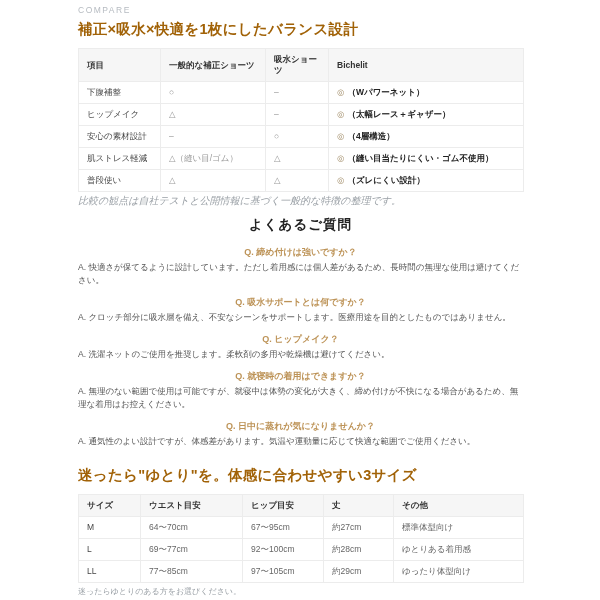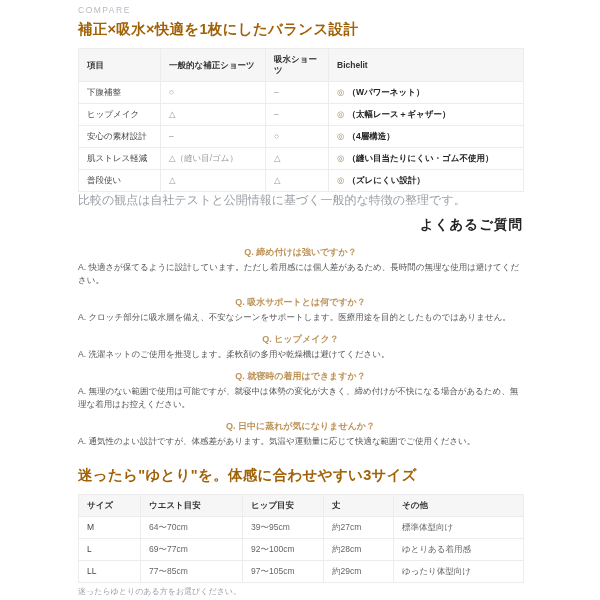--- a/index.html
+++ b/index.html
@@ -12,23 +12,23 @@
 
   table { width:445px; border-collapse:collapse; table-layout:fixed;padding-left:20px; }
   th, td { border:1px solid #ececec; font-size:8.5px; text-align:left; vertical-align:middle; padding:5px 8px; line-height:11px; }
   th { background:#f6f6f6; color:#333; font-weight:bold; }
   td { background:#ffffff; color:#666; }
   td.item-col { color:#444; }
   .sym { color:#999; }
   .mark { color:#a6926f; margin-right:3px; }
   .b-label { color:#222; font-weight:bold;text-align:center; }
 
-  .table-note { font-size:12px; color:#9aa0a6; line-height:11px; margin-top:3px; }
+  .table-note { font-size:10px; color:#9aa0a6; line-height:11px; margin-top:3px;font-style:italic; }
 
-  .faq-heading { text-align:right; font-size:13.5px; font-weight:bold; color:#222; line-height:18px; margin-top:10px; margin-bottom:12px; letter-spacing:1px; }
+  .faq-heading { text-align:center; font-size:13.5px; font-weight:bold; color:#222; line-height:18px; margin-top:10px; margin-bottom:12px; letter-spacing:1px; }
   .qa { margin-bottom:9px; }
   .q { font-size:9px; font-weight:bold; color:#bd9357; line-height:13px; margin-bottom:2px;text-align:center; }
   .a { font-size:8.5px; color:#555; line-height:13px; }
 
   .size-section { margin-top:17px; }
   .bottom-note { font-size:8px; color:#9aa0a6; line-height:11px; margin-top:3px; }
 </style>
 </head>
 <body>
 
@@ -122,21 +122,21 @@
           <tr>
         <th>サイズ</th>
         <th>ウエスト目安</th>
         <th>ヒップ目安</th>
         <th>丈</th>
         <th>その他</th>
       </tr>
       <tr>
         <td class="item-col">M</td>
         <td>64〜70cm</td>
-        <td>39〜95cm</td>
+        <td>67〜95cm</td>
         <td>約27cm</td>
         <td>標準体型向け</td>
       </tr>
       <tr>
         <td class="item-col">L</td>
         <td>69〜77cm</td>
         <td>92〜100cm</td>
         <td>約28cm</td>
         <td>ゆとりある着用感</td>
       </tr>

